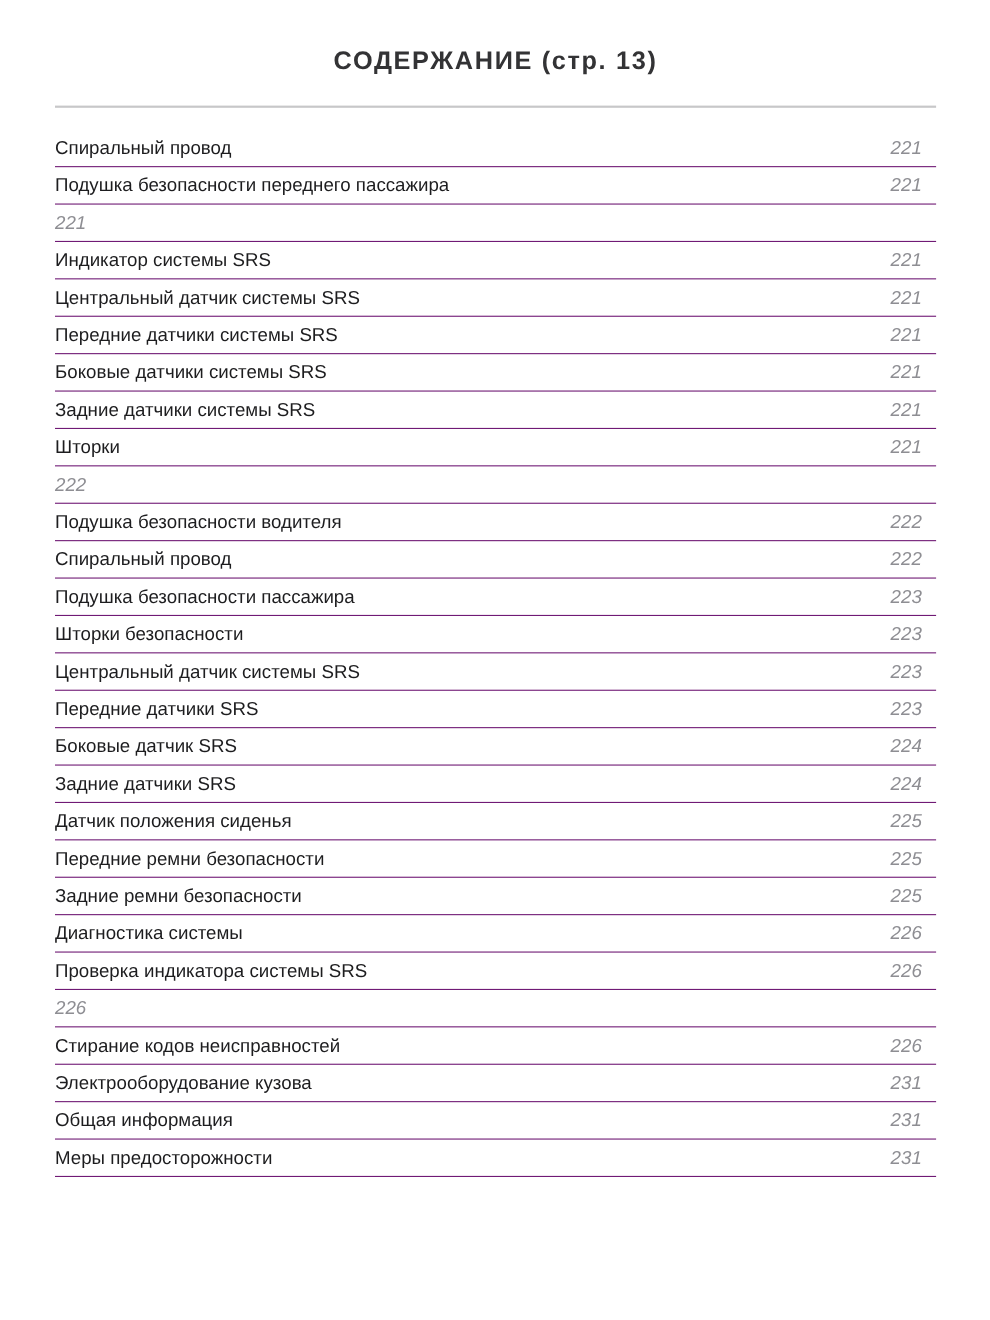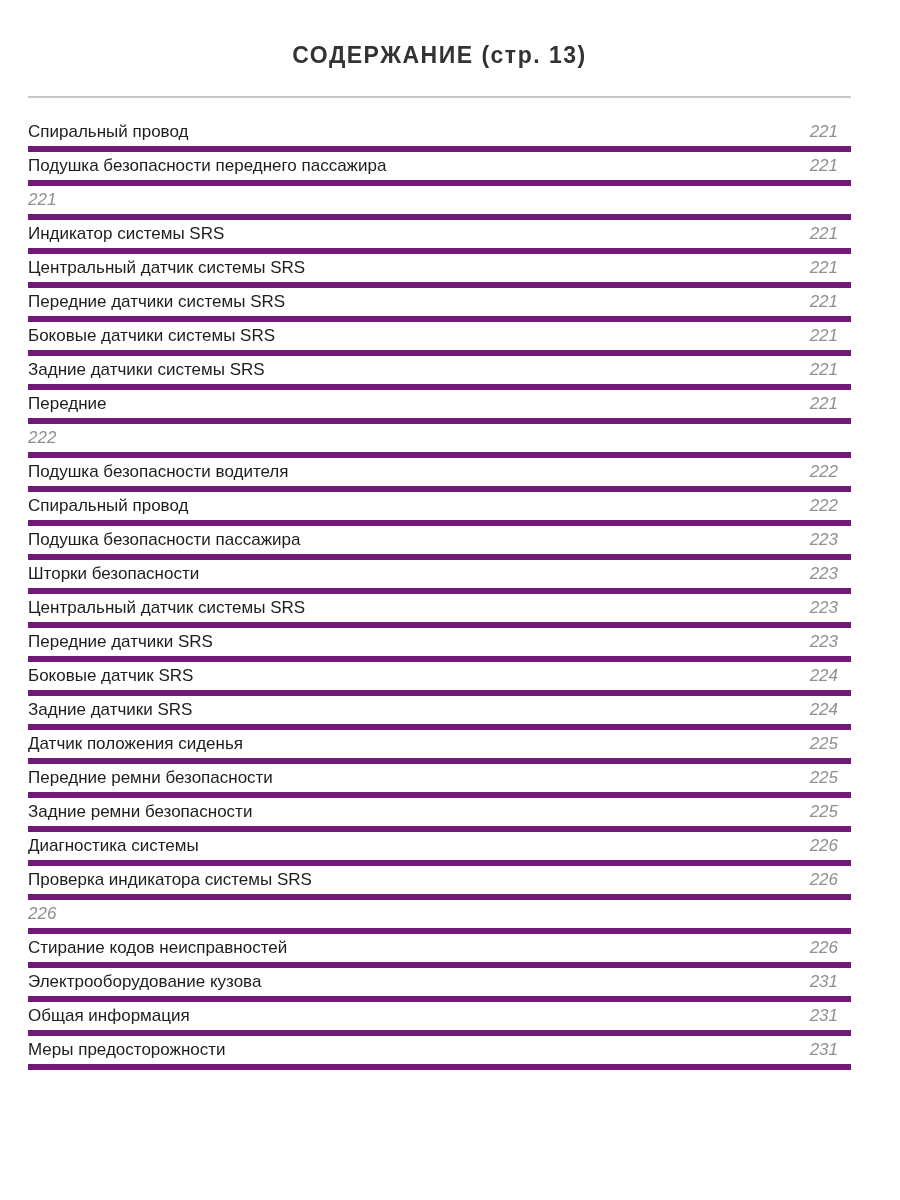--- a/index.html
+++ b/index.html
@@ -5,21 +5,21 @@
   * { margin: 0; padding: 0; box-sizing: border-box; }
   html, body { background: #ffffff; }
   body {
     width: 900px;
     height: 1200px;
     position: relative;
     font-family: "Liberation Sans", sans-serif;
     overflow: hidden;
   }
   .page {
-    padding: 0 49px 0 28px;
+    padding: 0 49px 0 50px;
     height: 100%;
     position: relative;
   }
   .title {
     padding-top: 41px;
     text-align: center;
     font-size: 23px;
     line-height: 28px;
     font-weight: 700;
     letter-spacing: 1.5px;
@@ -31,21 +31,21 @@
     background: #c7c7c9;
   }
   .toc-list {
     margin-top: 20px;
   }
   .toc-row {
     height: 34px;
     display: flex;
     align-items: center;
     justify-content: space-between;
-    border-bottom: 6px solid #701a75;
+    border-bottom: 1px solid #701a75;
     cursor: default;
   }
   .toc-label {
     font-size: 17px;
     color: #1d1d1f;
     white-space: nowrap;
   }
   .toc-page {
     font-size: 17px;
     color: #8e8e93;
@@ -106,21 +106,21 @@
     <span class="toc-label">Боковые датчики системы SRS</span>
     <span class="toc-page">221</span>
   </div>
 
   <div class="toc-row">
     <span class="toc-label">Задние датчики системы SRS</span>
     <span class="toc-page">221</span>
   </div>
 
   <div class="toc-row">
-    <span class="toc-label">Передние</span>
+    <span class="toc-label">Шторки</span>
     <span class="toc-page">221</span>
   </div>
 
   <div class="toc-row">
     <span class="toc-page">222</span>
   </div>
 
   <div class="toc-row">
     <span class="toc-label">Подушка безопасности водителя</span>
     <span class="toc-page">222</span>

